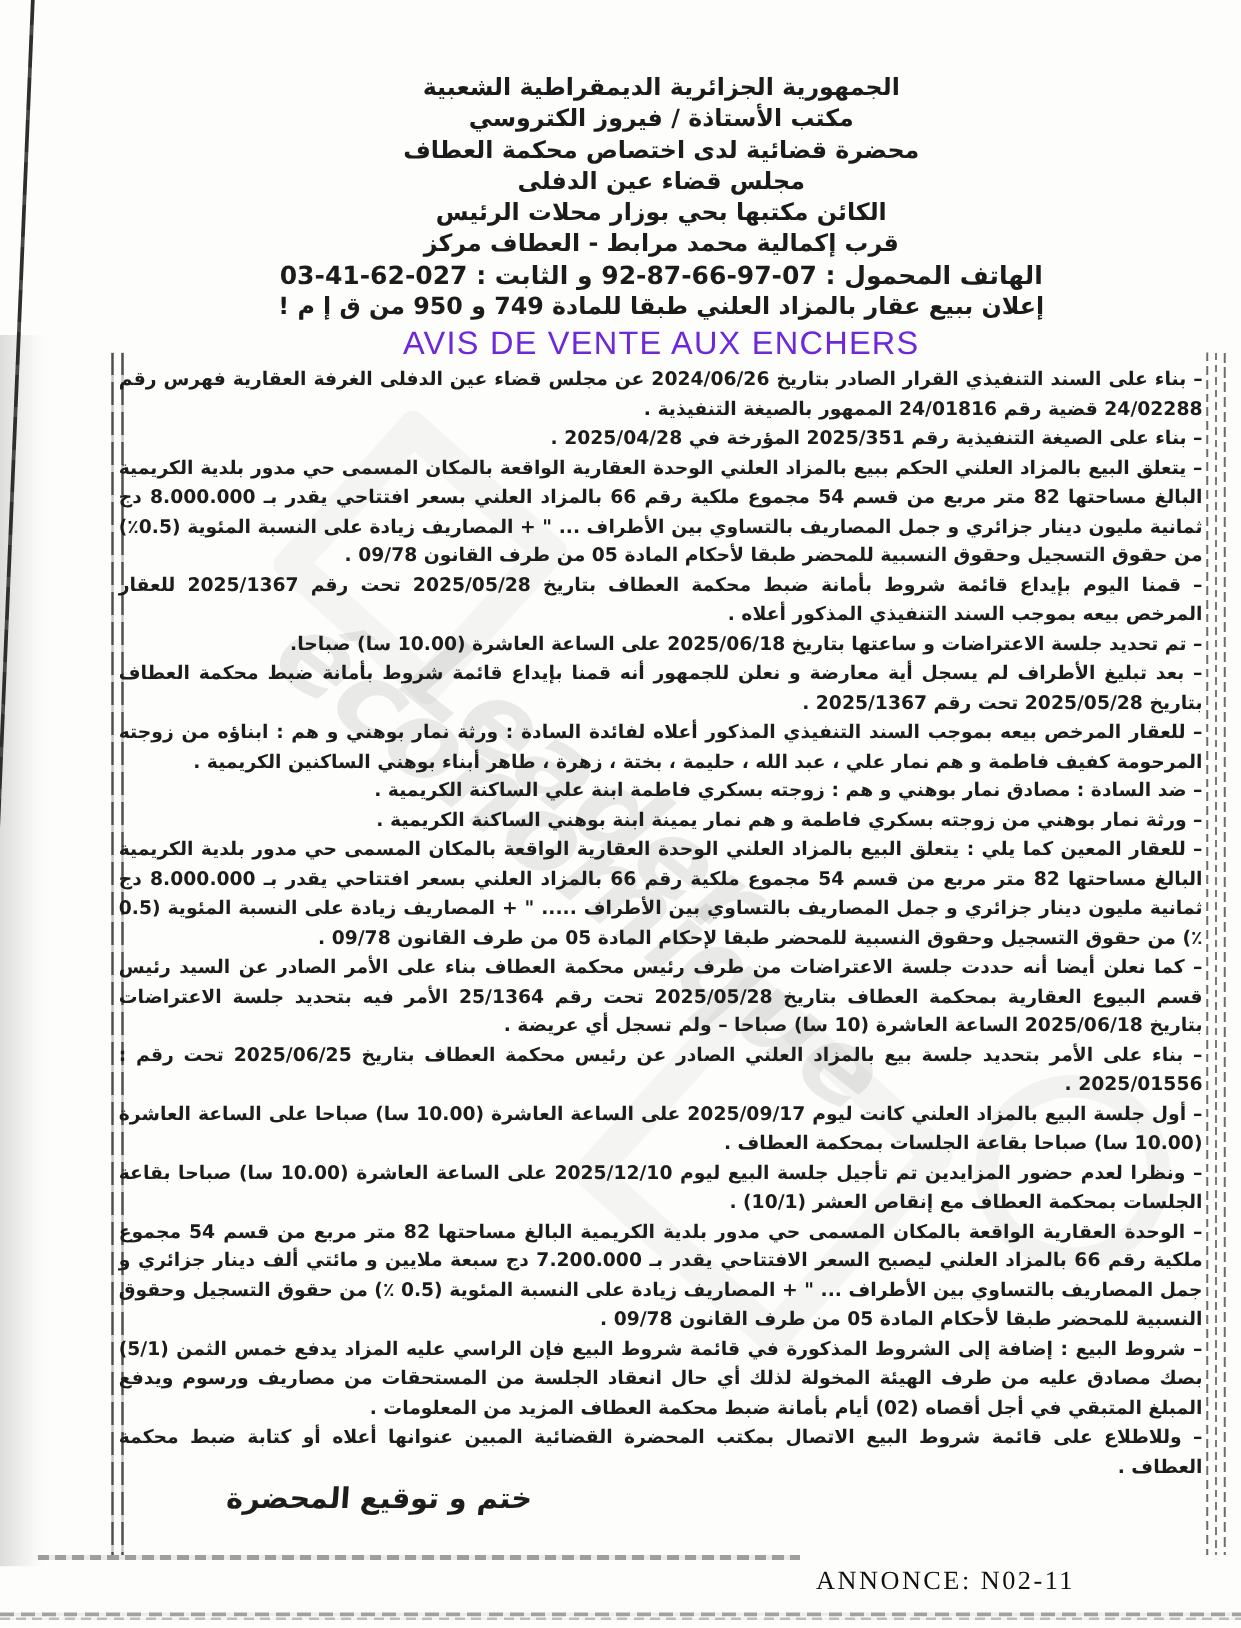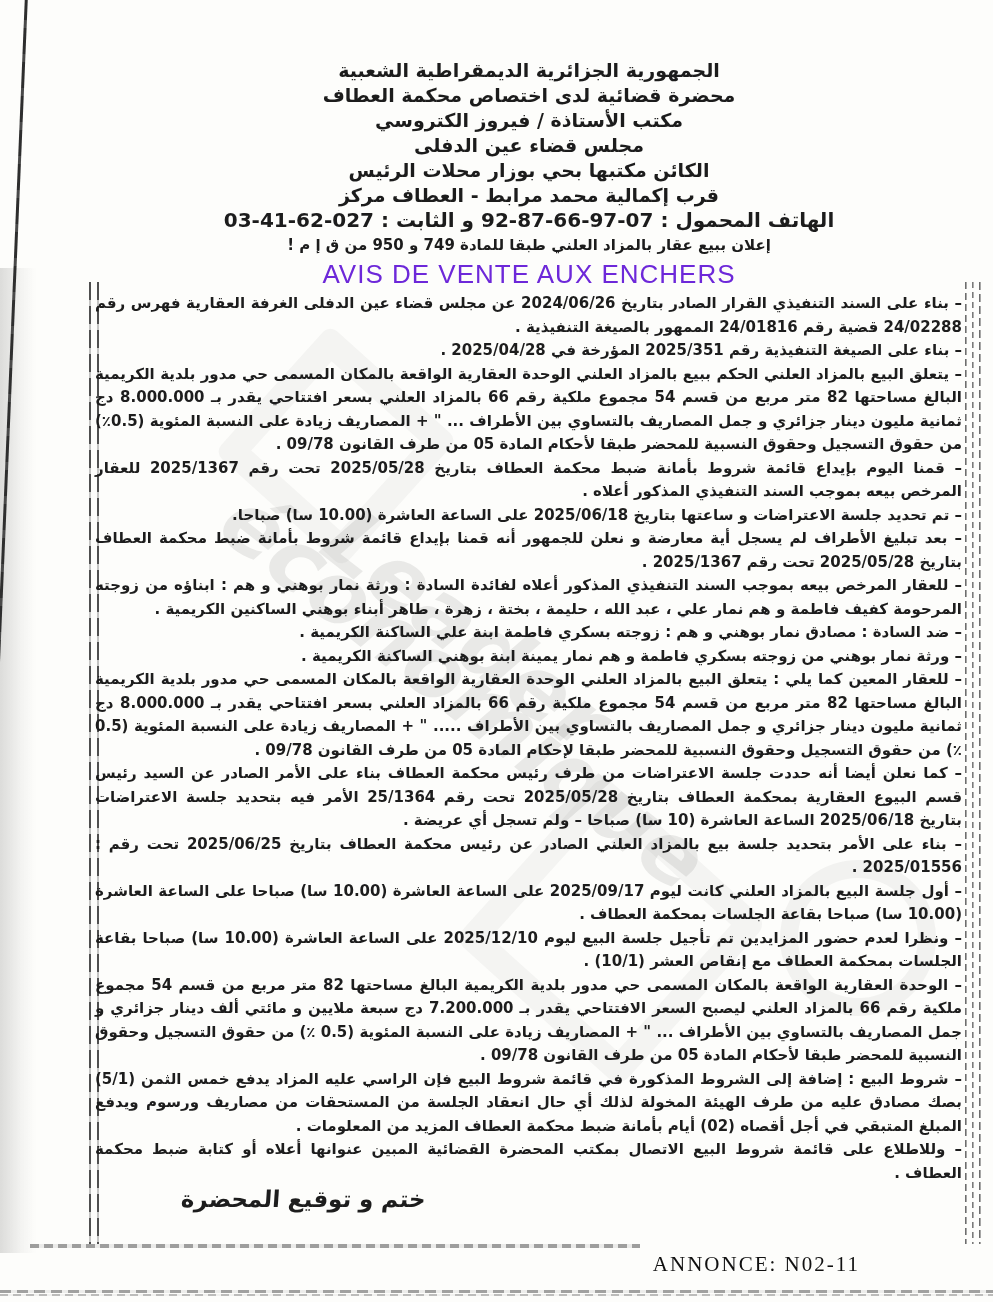--- a/index.html
+++ b/index.html
@@ -55,21 +55,21 @@
   .wm-shape{position:absolute;border:26px solid rgba(100,100,100,.06);pointer-events:none;}
   .wm-shape.s1{left:500px;top:820px;width:170px;height:170px;transform:rotate(42deg);border-radius:14px;}
   .wm-shape.s2{left:250px;top:360px;width:120px;height:120px;transform:rotate(42deg);border-radius:10px;}
   .wm-shape.s3{left:780px;top:860px;width:120px;height:120px;transform:rotate(50deg);border-radius:50%;
                border-width:18px;border-color:rgba(100,100,100,.07);}
 
   
   .hdr{position:absolute;left:95px;right:30px;top:58px;text-align:center;direction:rtl;}
   .hdr .h-ar{font-size:19px;font-weight:bold;line-height:25px;letter-spacing:0;}
   .hdr .h-ar.phone{font-size:20px;}
-  .hdr .h-ar.title-ar{font-size:15px;}
+  .hdr .h-ar.title-ar{font-size:19px;}
   .hdr .h-fr{
     direction:ltr;font-family:"Liberation Sans","DejaVu Sans",sans-serif;
     font-size:26px;font-weight:500;letter-spacing:1px;color:#6d28d9;margin-top:1px;
   }
 
   
   .doc-body{
     position:absolute;left:95px;right:31px;top:292px;
     direction:rtl;text-align:justify;
     font-size:15px;font-weight:bold;line-height:23.5px;color:#1d1d1d;
@@ -101,22 +101,22 @@
   <div class="hnoise-b"></div>
 
   <div class="wm wm1">Leader</div>
   <div class="wm wm2">économique</div>
   <div class="wm-shape s1"></div>
   <div class="wm-shape s2"></div>
   <div class="wm-shape s3"></div>
 
   <header class="hdr">
     <div class="h-ar">الجمهورية الجزائرية الديمقراطية الشعبية</div>
+    <div class="h-ar">مكتب الأستاذة / فيروز الكتروسي</div>
     <div class="h-ar">محضرة قضائية لدى اختصاص محكمة العطاف</div>
-    <div class="h-ar">مكتب الأستاذة / فيروز الكتروسي</div>
     <div class="h-ar">مجلس قضاء عين الدفلى</div>
     <div class="h-ar">الكائن مكتبها بحي بوزار محلات الرئيس</div>
     <div class="h-ar">قرب إكمالية محمد مرابط - العطاف مركز</div>
     <div class="h-ar phone">الهاتف المحمول : 07-97-66-87-92 و الثابت : 027-62-41-03</div>
     <div class="h-ar title-ar">إعلان ببيع عقار بالمزاد العلني طبقا للمادة 749 و 950 من ق إ م !</div>
     <div class="h-fr">AVIS DE VENTE AUX ENCHERS</div>
   </header>
 
   <main class="doc-body">
     <p>– بناء على السند التنفيذي القرار الصادر بتاريخ 2024/06/26 عن مجلس قضاء عين الدفلى الغرفة العقارية فهرس رقم 24/02288 قضية رقم 24/01816 الممهور بالصيغة التنفيذية .</p>

